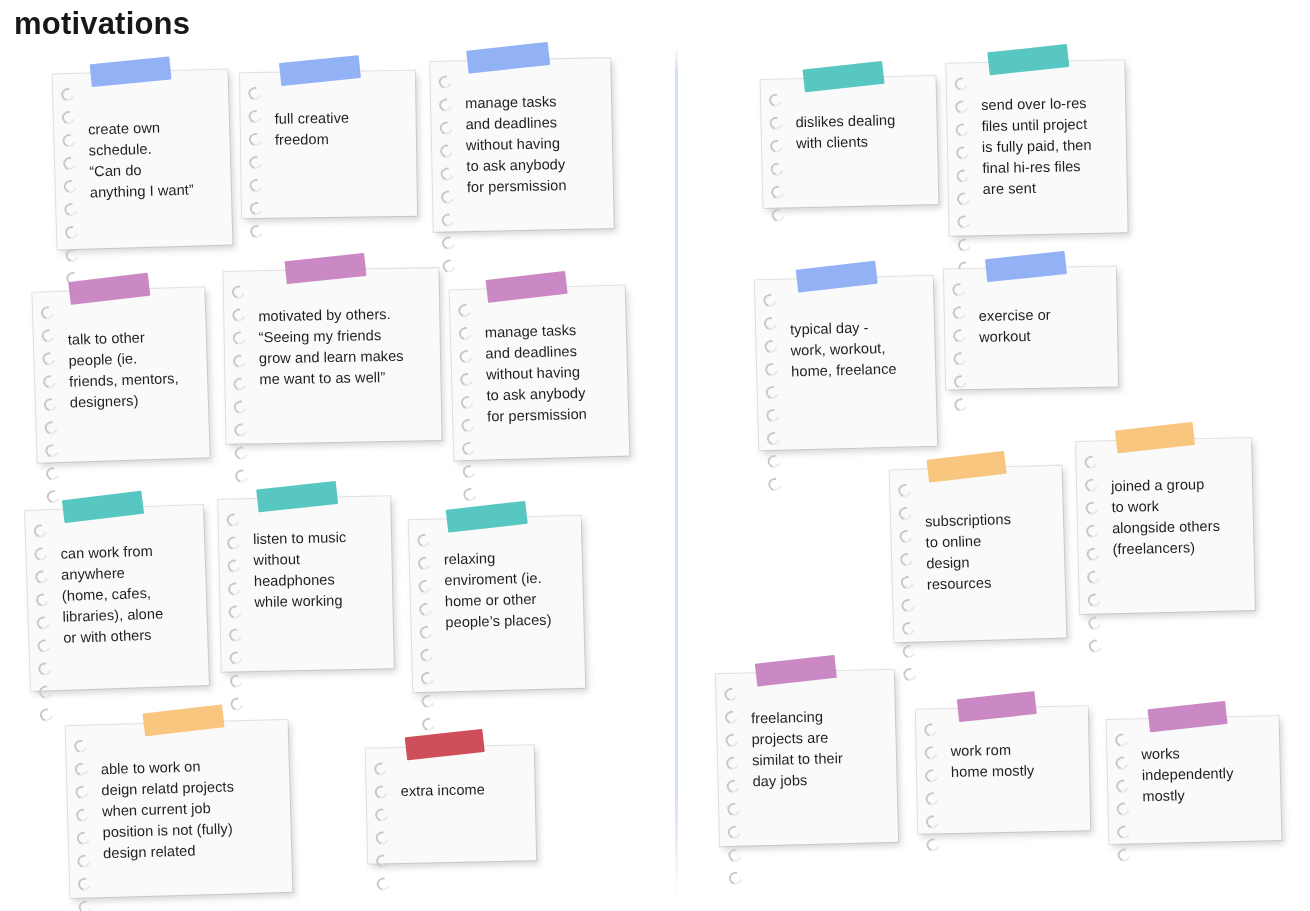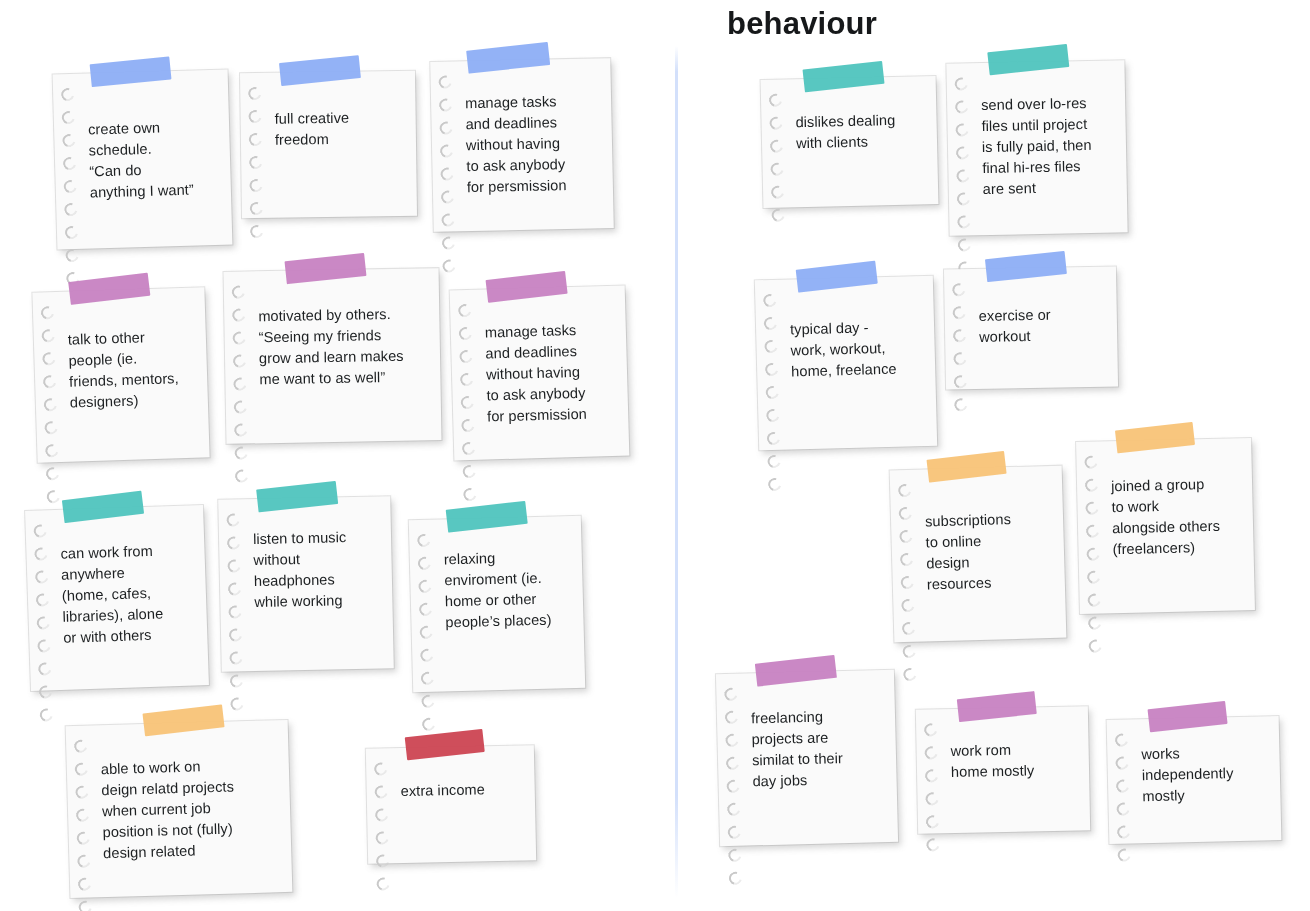--- a/index.html
+++ b/index.html
@@ -83,22 +83,22 @@
     height:23px;
     border-radius:1px;
     opacity:0.95;
   }
 </style>
 </head>
 <body>
 
 <div id="board">
 
-
-  <div class="col-heading" id="heading-behaviour">behaviour</div>
+  <div class="col-heading" id="heading-motivations">motivations</div>
+
 
   <div id="column-divider"></div>
 
   <div id="notes-layer">
       <div class="note" style="left: 55px; top: 72px; width: 175px; height: 175px; transform: rotate(-1.6deg);">
         <div class="tape" style="background: rgb(141, 174, 245); left: 38px; top: -12px; width: 80px; transform: rotate(-4deg);"></div>
         <div class="note-holes">
           <span class="hole"></span>
           <span class="hole"></span>
           <span class="hole"></span>

